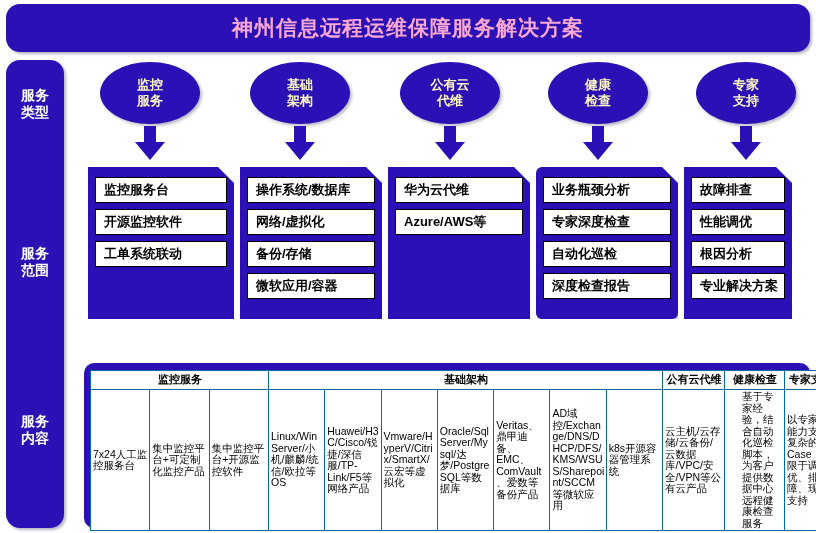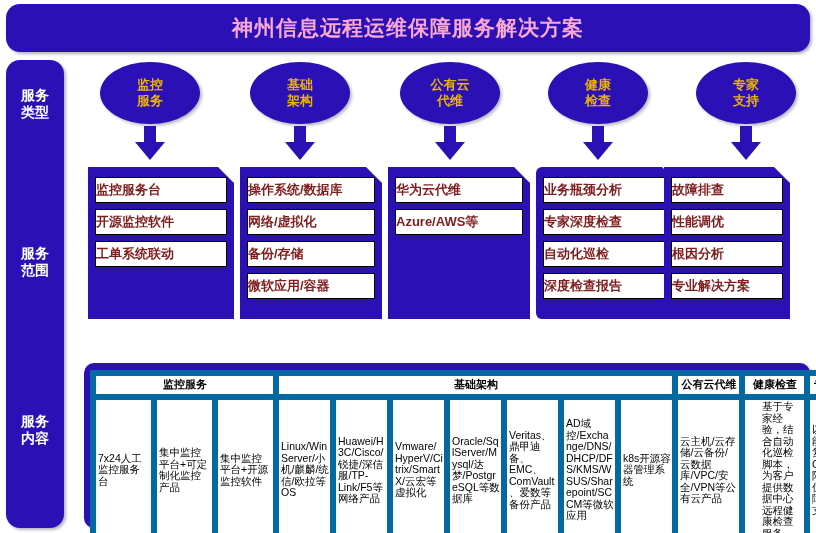--- a/index.html
+++ b/index.html
@@ -36,21 +36,21 @@
   .side-label.s1{top:27px;}
   .side-label.s2{top:185px;}
   .side-label.s3{top:353px;}
 
   
   .ellipse{
     position:absolute;top:62px;width:100px;height:62px;
     background:#2b10b5;border-radius:50%;
     box-shadow:2px 2px 3px rgba(120,120,140,.5);
     display:flex;align-items:center;justify-content:center;
-    color:#eab308;font-size:13px;font-weight:bold;line-height:16px;text-align:center;
+    color:#fef9c3;font-size:13px;font-weight:bold;line-height:16px;text-align:center;
   }
   .arrow{
     position:absolute;top:126px;width:30px;height:34px;
   }
   .arrow i{
     display:block;position:absolute;left:9px;top:0;width:12px;height:18px;background:#2b10b5;
   }
   .arrow b{
     display:block;position:absolute;left:0;top:16px;width:0;height:0;
     border-left:15px solid transparent;border-right:15px solid transparent;
@@ -61,37 +61,37 @@
   .panel{
     position:absolute;top:167px;height:152px;
     background:#2b10b5;
     box-shadow:2px 2px 3px rgba(120,120,140,.5);
     -webkit-clip-path:polygon(0 0, calc(100% - 16px) 0, 100% 16px, 100% 100%, 0 100%);
     clip-path:polygon(0 0, calc(100% - 16px) 0, 100% 16px, 100% 100%, 0 100%);
     padding:10px 7px 0 7px;box-sizing:border-box;
   }
   .panel .chip{
     background:#ffffff;border:1px solid #000;height:26px;margin-bottom:6px;
-    display:flex;align-items:center;
-    font-size:13px;font-weight:bold;color:#7f1d1d;box-sizing:border-box;
+    display:flex;align-items:center;padding-left:8px;
+    font-size:13px;font-weight:bold;color:#000000;box-sizing:border-box;
   }
 
   
   .table-card{
     position:absolute;left:84px;top:363px;width:726px;height:165px;
     background:#2b10b5;border-radius:10px;
     box-shadow:2px 2px 3px rgba(120,120,140,.5);
     padding:7px 6px;box-sizing:border-box;
   }
   table.grid{
     width:100%;height:100%;border-collapse:collapse;background:#fff;
     table-layout:fixed;
   }
   table.grid td{
-    border:6px solid #0369a1;font-size:10.5px;line-height:11.5px;color:#000;
+    border:1px solid #0369a1;font-size:10.5px;line-height:11.5px;color:#000;
     vertical-align:middle;padding:1px 1px 1px 2px;word-break:break-word;
     overflow:hidden;
   }
   table.grid tr.head td{
     text-align:center;font-weight:bold;font-size:11px;height:16px;vertical-align:middle;
   }
 </style>
 </head>
 <body>
 
@@ -184,21 +184,21 @@
       <div class="panel" style="left: 388px; width: 142px;">
         <div class="chip">华为云代维</div>
         <div class="chip">Azure/AWS等</div>
       </div>
       <div class="panel" style="left: 536px; width: 142px; border-radius: 6px;">
         <div class="chip">业务瓶颈分析</div>
         <div class="chip">专家深度检查</div>
         <div class="chip">自动化巡检</div>
         <div class="chip">深度检查报告</div>
       </div>
-      <div class="panel" style="left: 664px; width: 126px;">
+      <div class="panel" style="left: 684px; width: 108px;">
         <div class="chip">故障排查</div>
         <div class="chip">性能调优</div>
         <div class="chip">根因分析</div>
         <div class="chip">专业解决方案</div>
       </div>
     </div>
 
   <div class="table-card">
     <table class="grid">
       <tbody id="table-body">

